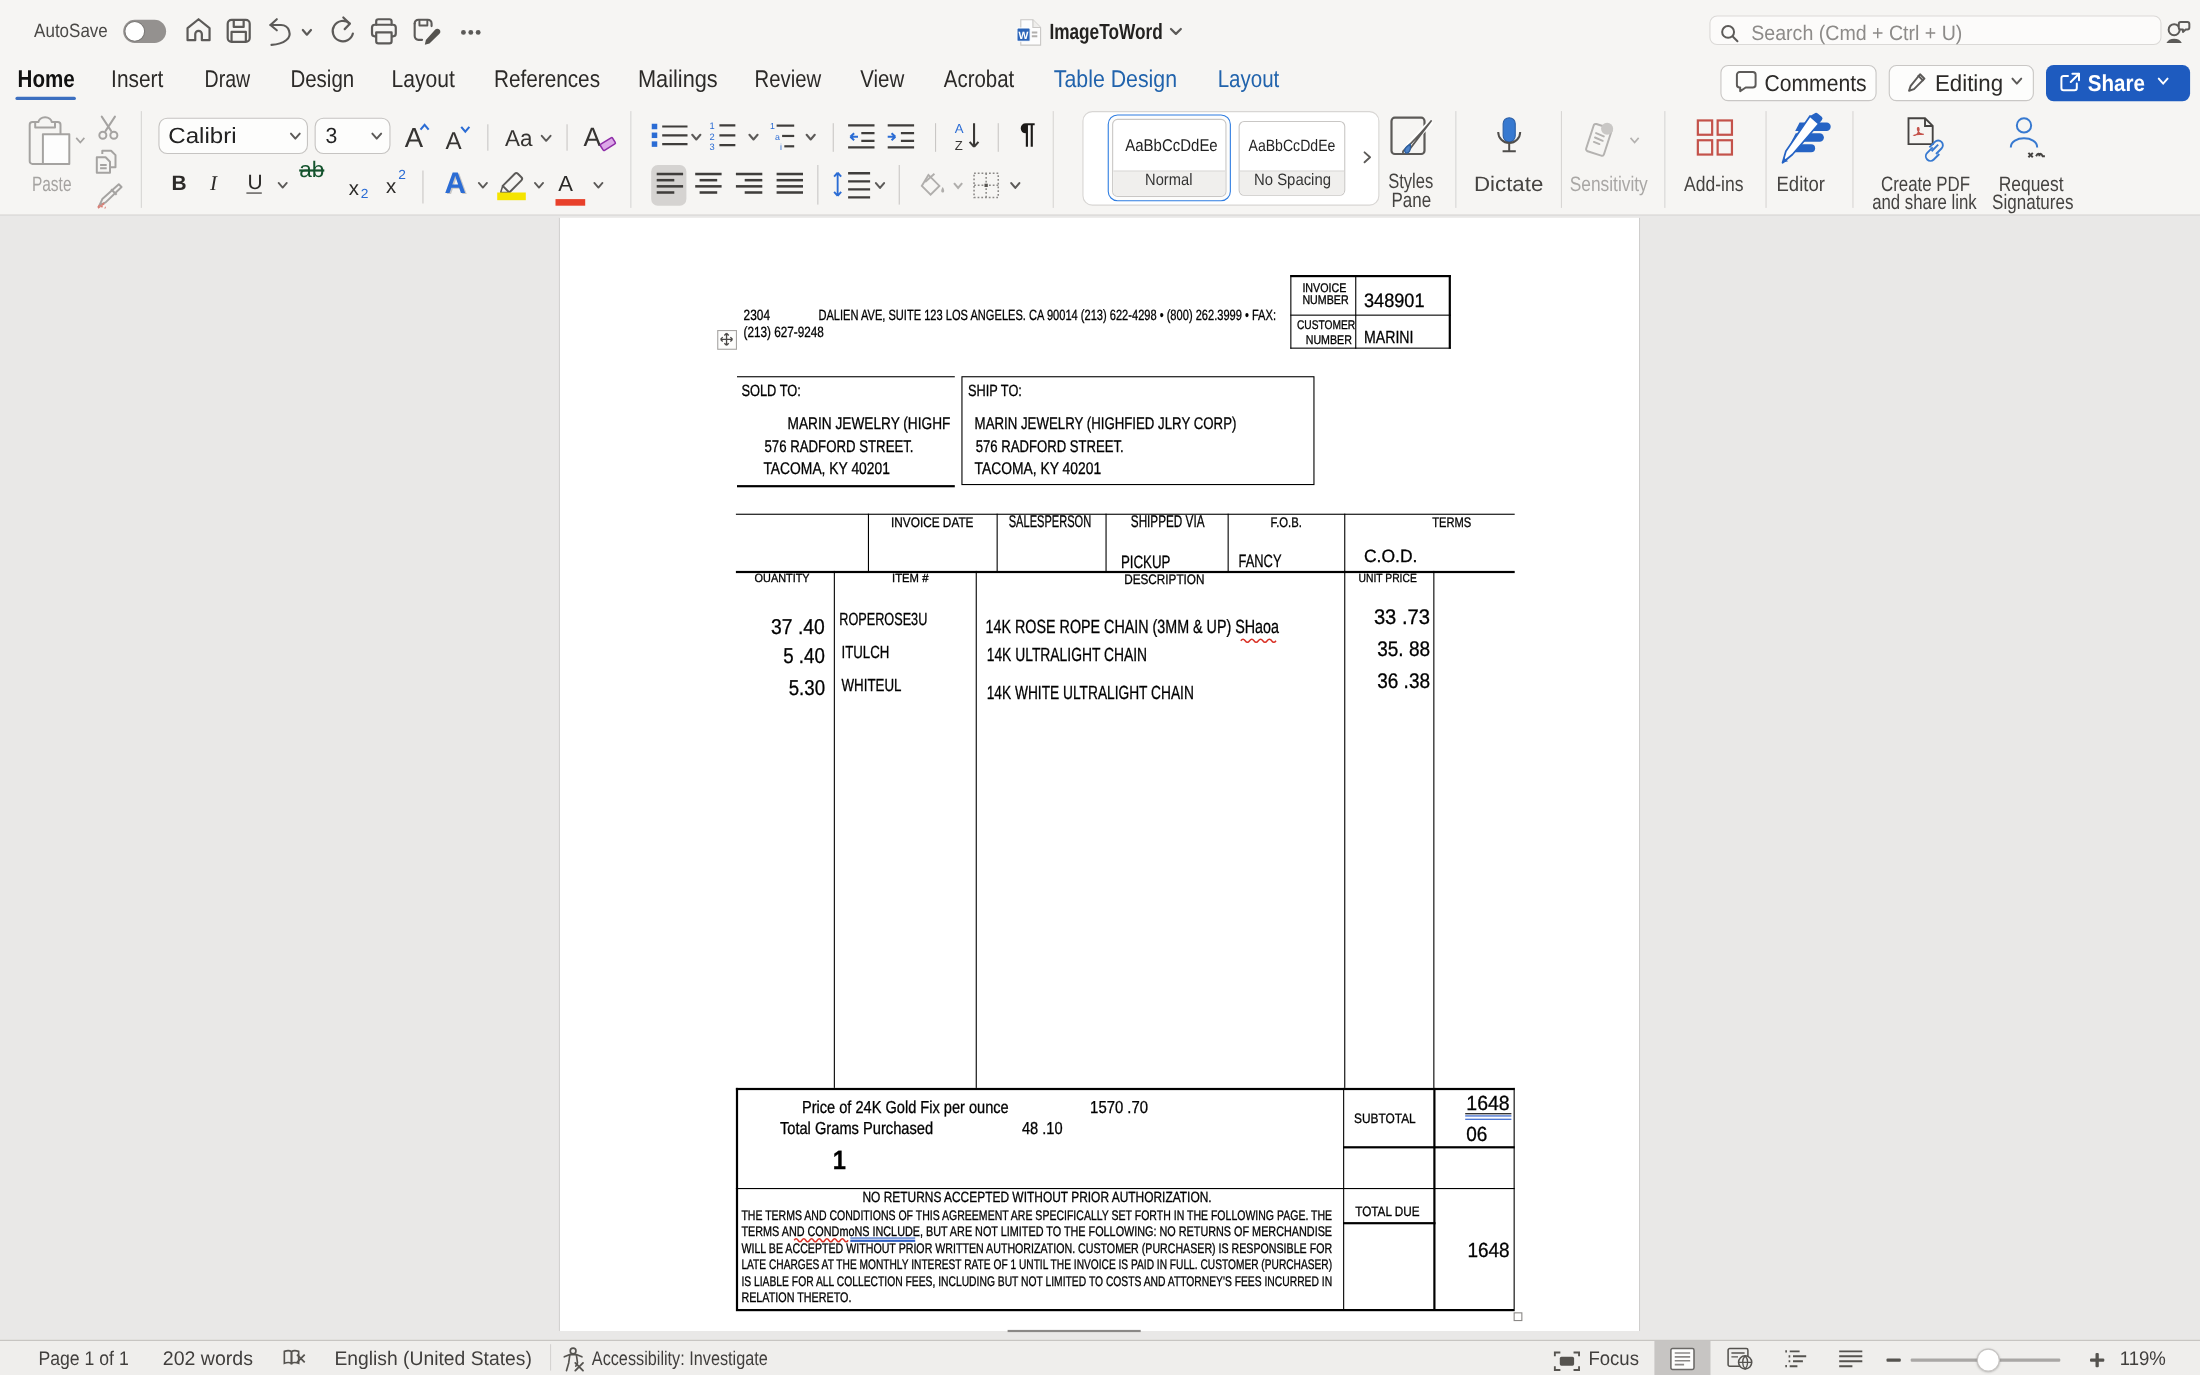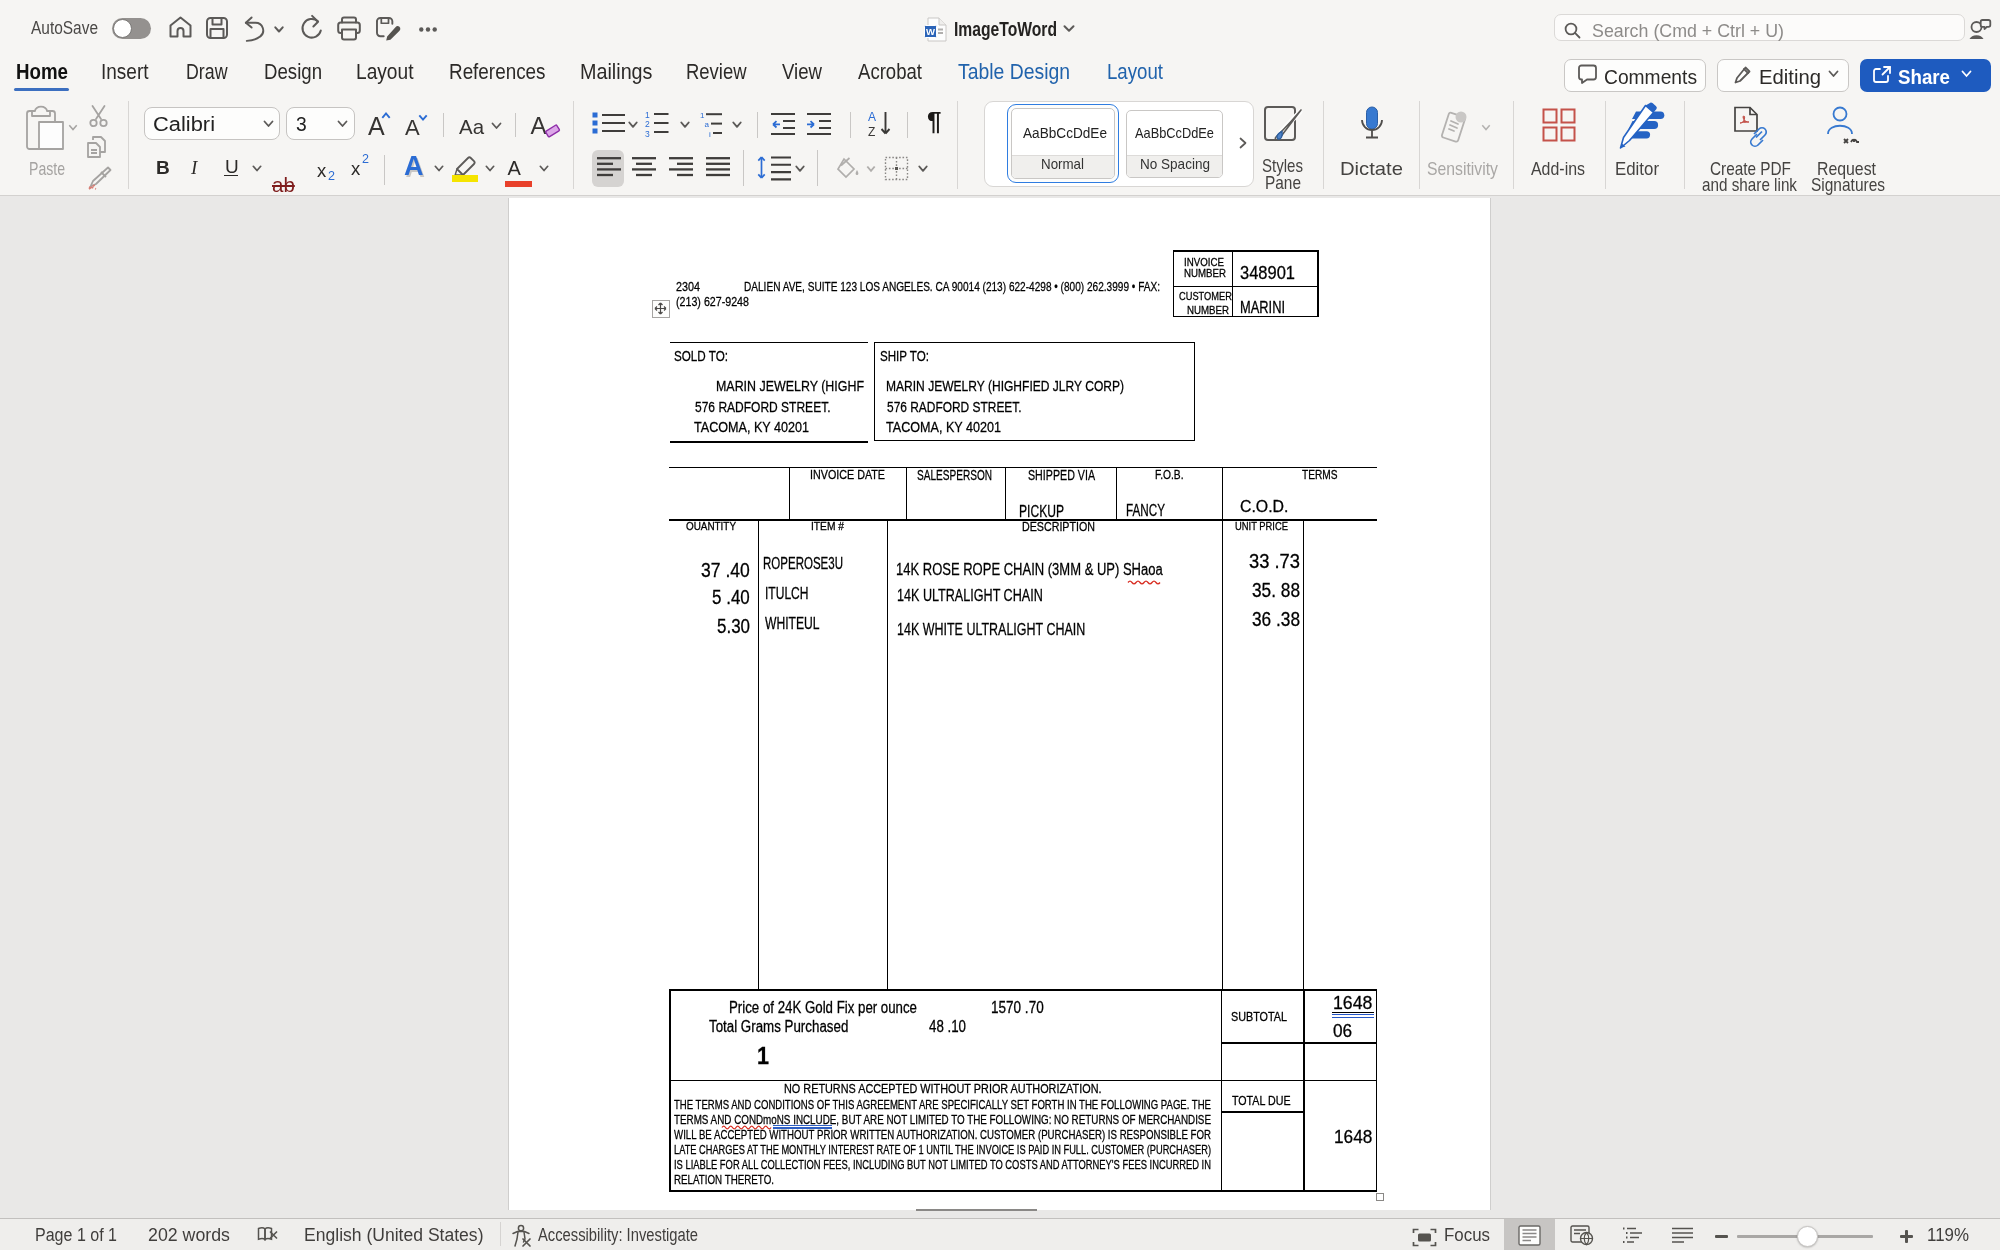--- a/index.html
+++ b/index.html
@@ -166,21 +166,21 @@
 <svg style="left:544px;top:123px" width="18" height="15" viewBox="0 0 18 15">
     <rect x="2" y="5" width="13" height="6.5" rx="1" transform="rotate(-32 8 8)" fill="#dca7e8" stroke="#8e2da8" stroke-width="1.4"></rect>
   </svg>
 <div class="t" style="left:156px;top:158.0px;font-size:19px;color:#2c2a28;font-weight:700;"><span>B</span></div>
 <div class="t" style="left:191px;top:157.5px;font-size:19px;color:#2c2a28;font-style:italic;font-family:'Liberation Serif',serif"><span>I</span></div>
 <div class="t" style="left:225px;top:157.4px;font-size:19px;color:#2c2a28;"><span>U</span></div>
 <div class="ln" style="left:224.3px;top:174.9px;width:13.5px;height:1.6px;background:#2c2a28"></div>
 <svg style="left:252px;top:164.7px" width="10" height="7" viewBox="0 0 10 7" fill="none" stroke="#5c5a58" stroke-width="1.8" stroke-linecap="round" stroke-linejoin="round">
     <path d="M1.3 1.3 L5 5.5 L8.7 1.3" stroke-width="1.7"></path>
   </svg>
-<div class="t" style="left:272px;top:175px;font-size:20.5px;color:#7f1d1d;text-decoration:line-through;"><span>ab</span></div>
+<div class="t" style="left:272px;top:145px;font-size:20.5px;color:#14532d;text-decoration:line-through;"><span>ab</span></div>
 <div class="t" style="left:317px;top:161.8px;font-size:18.5px;color:#2c2a28;"><span>x</span></div>
 <div class="t" style="left: 328px; top: 169.6px; font-size: 12px; color: rgb(43, 108, 212); --w: 7; transform: scaleX(1.04673);"><span>2</span></div>
 <div class="t" style="left:351px;top:159.8px;font-size:18.5px;color:#2c2a28;"><span>x</span></div>
 <div class="t" style="left: 362px; top: 153.1px; font-size: 12px; color: rgb(43, 108, 212); --w: 7; transform: scaleX(1.04673);"><span>2</span></div>
 <div class="ln" style="left:384.2px;top:155px;width:1.2px;height:30px;background:#c9c7c5"></div>
 <div class="t" style="left:404px;top:153.3px;font-size:27px;color:#2b6cd4;font-weight:700;text-shadow:1.5px 1.5px 0 #c9c7c5;"><span>A</span></div>
 <svg style="left:434px;top:164.7px" width="10" height="7" viewBox="0 0 10 7" fill="none" stroke="#5c5a58" stroke-width="1.8" stroke-linecap="round" stroke-linejoin="round">
     <path d="M1.3 1.3 L5 5.5 L8.7 1.3" stroke-width="1.7"></path>
   </svg>
 <svg style="left:453px;top:155px" width="26" height="21" viewBox="0 0 26 21" fill="none" stroke="#5c5a58" stroke-width="1.8" stroke-linecap="round" stroke-linejoin="round">

